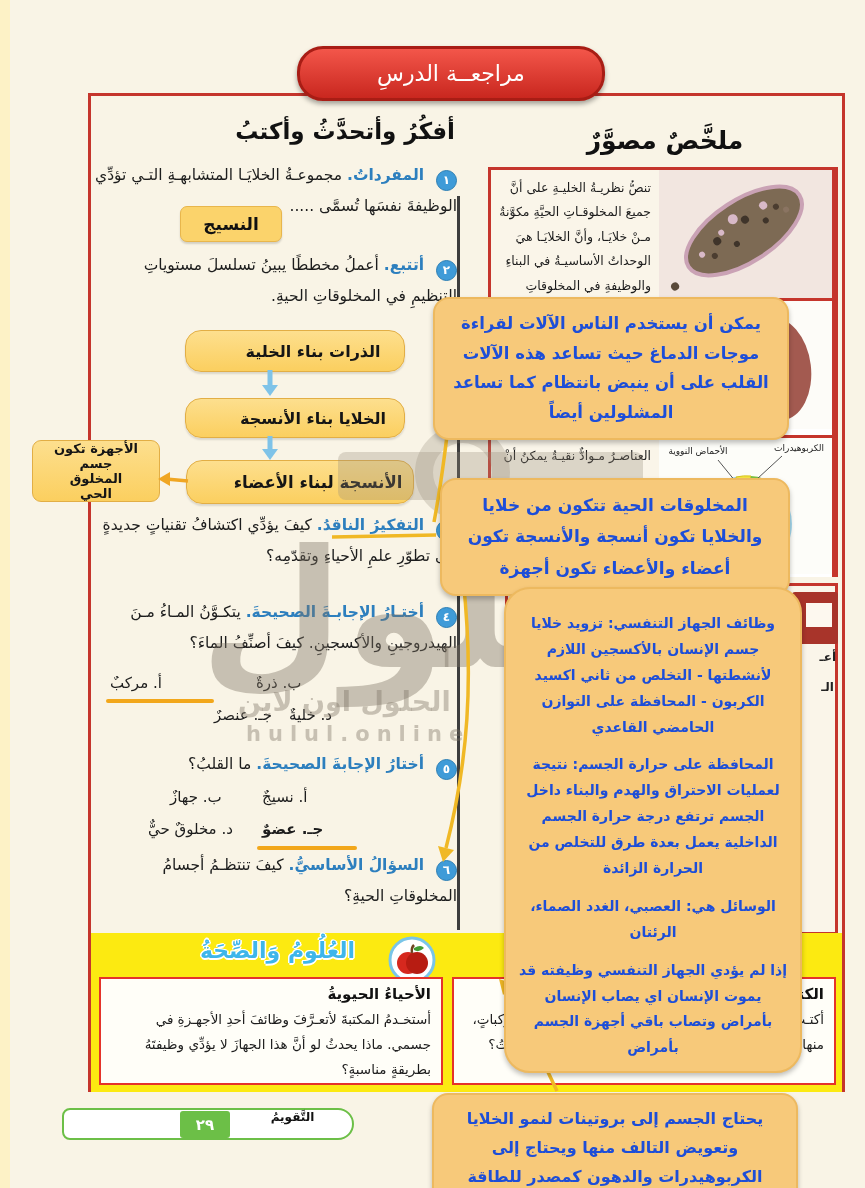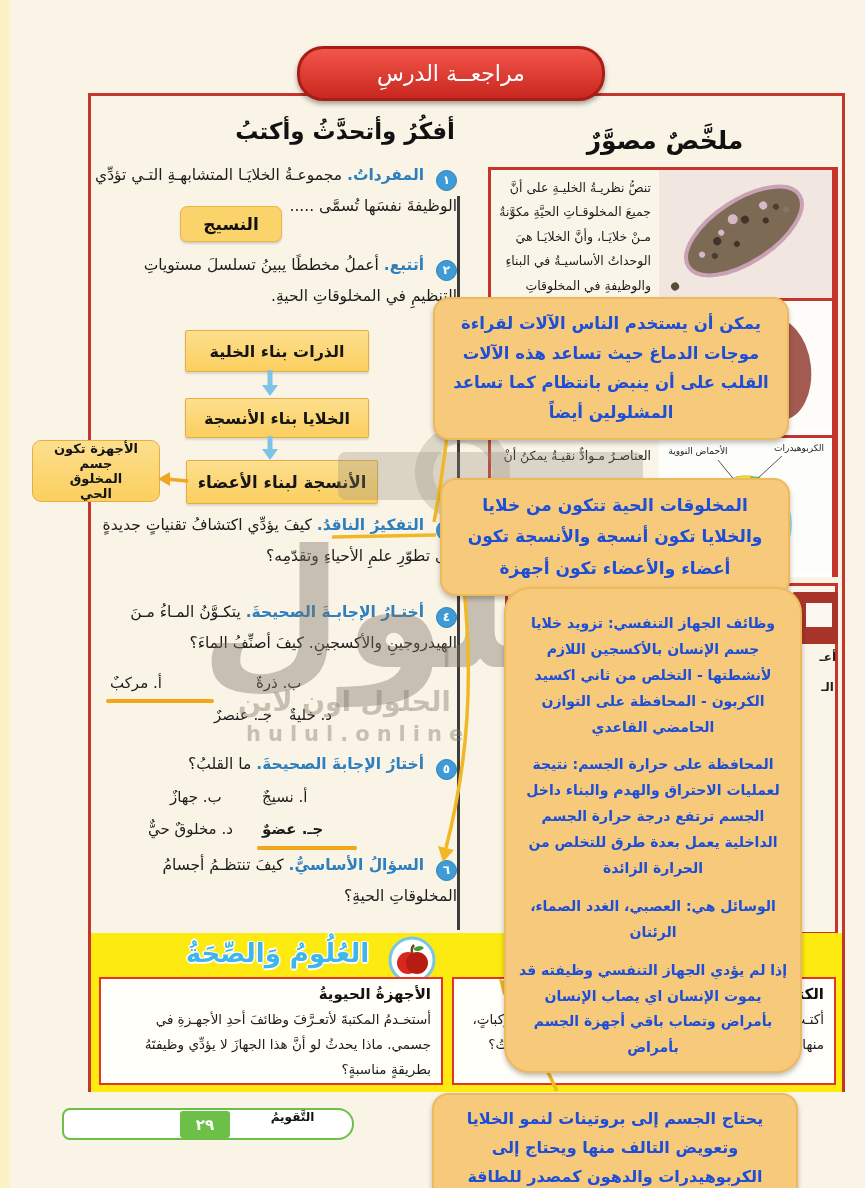--- a/index.html
+++ b/index.html
@@ -32,34 +32,34 @@
   .q{position:absolute;left:95px;width:362px;font-size:15.5px;line-height:1.95;color:#1d1d1d;text-align:right;z-index:3;}
   .qnum{display:inline-flex;width:21px;height:21px;border-radius:50%;background:#3f9bd8;color:#fff;
         font-size:12px;align-items:center;justify-content:center;margin-left:7px;vertical-align:-4px;font-weight:bold;
         border:1.5px solid #2d7fb4;box-sizing:border-box;}
   .kw{color:#2d7fbe;font-weight:bold;}
   .chip{left:180px;top:206px;width:100px;height:34px;background:#fbd36b;border:1.5px solid #e8b64c;border-radius:7px;
         display:flex;align-items:center;justify-content:center;font-weight:bold;font-size:17px;color:#111;z-index:3;box-shadow:0 2px 2px rgba(0,0,0,.15);}
   .opt{position:absolute;font-size:15px;color:#1d1d1d;white-space:nowrap;z-index:3;}
   .ans-line{position:absolute;height:4px;background:#f2a71b;border-radius:2px;z-index:3;}
   
-  .fbox{position:absolute;background:linear-gradient(#fddf8e,#fbcf5f);border:1.5px solid #e2ae45;border-radius:2px;
-        display:flex;align-items:center;justify-content:center;font-size:16px;color:#151515;z-index:3;font-weight:bold;box-shadow:0 2px 2px rgba(0,0,0,.12);}
+  .fbox{position:absolute;background:linear-gradient(#fddf8e,#fbcf5f);border:1.5px solid #e2ae45;border-radius:16px;
+        display:flex;align-items:center;justify-content:center;font-size:16px;color:#151515;z-index:3;font-weight:bold;box-shadow:0 2px 2px rgba(0,0,0,.12);padding-left:36px;}
   .fnote{position:absolute;background:linear-gradient(#fddf8e,#fbcf5f);border:1.5px solid #e2ae45;border-radius:9px;
         display:flex;align-items:center;justify-content:center;font-size:13px;font-weight:bold;color:#151515;z-index:3;text-align:center;padding:20px;box-sizing:border-box;}
   .blue-arrow{position:absolute;z-index:3;}
   
   .note{position:absolute;background:#f7c97a;border:2px solid #edb95f;border-radius:16px;color:#1d4ed8;
         font-weight:bold;text-align:center;padding:10px 12px;box-sizing:border-box;z-index:30;box-shadow:0 3px 5px rgba(0,0,0,.25);}
   .note p{margin:12px 0 12px 0;}
   .note p:last-child{margin-bottom:0;}
   .tail{position:absolute;width:0;height:0;border:11px solid transparent;border-top-color:#f7c97a;z-index:29;}
   
   .band{left:91px;top:933px;width:751px;height:159px;background:#fcea11;z-index:4;}
-  .band-title{left:160px;top:938px;width:235px;font-size:26px;font-weight:bold;color:#3eb6ea;z-index:5;text-align:center;
+  .band-title{left:160px;top:938px;width:235px;font-size:22px;font-weight:bold;color:#3eb6ea;z-index:5;text-align:center;
       text-shadow:-1.5px 0 #fff,1.5px 0 #fff,0 -1.5px #fff,0 1.5px #fff,1px 1px #fff,-1px -1px #fff;}
   .wbox{position:absolute;background:#fffef8;border:2.5px solid #e5332a;box-sizing:border-box;z-index:5;padding:4px 10px;}
   .wbox h3{margin:2px 0 4px 0;font-size:15px;color:#111;text-align:right;}
   .wbox .btxt{font-size:13.5px;line-height:1.85;text-align:right;color:#1d1d1d;}
   
   .ftab{left:62px;top:1108px;width:292px;height:32px;background:#fff;border:2.5px solid #6cbf47;border-radius:8px 16px 16px 8px;box-sizing:border-box;z-index:6;}
   .fnum{left:180px;top:1111px;width:50px;height:27px;background:#6cbf47;color:#fff;font-weight:bold;font-size:15px;
         display:flex;align-items:center;justify-content:center;border-radius:3px;z-index:7;}
   .flabel{left:240px;top:1110px;width:105px;text-align:center;font-weight:bold;font-size:12px;color:#111;z-index:7;}
   
@@ -222,21 +222,21 @@
       <circle cx="29" cy="27" r="11" fill="#b71c12"></circle>
     <path d="M24,17 Q23,12 26,9" stroke="#6d4420" stroke-width="2.5" fill="none"></path>
     <path d="M26,12 Q33,8 36,12 Q31,17 26,14 Z" fill="#3f9c35"></path>
   </svg>
   <svg class="abs" style="left:770px;top:933px;z-index:5;" width="34" height="48" viewBox="0 0 34 48">
     <path d="M6,44 Q2,30 12,22 Q24,14 20,4" stroke="#7b3fa0" stroke-width="6" fill="none" stroke-linecap="round"></path>
     <circle cx="21" cy="5" r="4" fill="#e8a33d"></circle>
   </svg>
 
   <div class="wbox" style="left:99px;top:977px;width:344px;height:108px;">
-    <h3 style="padding-left:50px;">الأجهزةُ الحيويةُ</h3>
+    <h3 style="padding-left:50px;">الأحياءُ الحيويةُ</h3>
     <div class="btxt">أستخـدمُ المكتبةَ لأتعـرَّفَ وظائفَ أحدِ الأجهـزةِ في جسمي. ماذا يحدثُ لو أنَّ هذا الجهازَ لا يؤدِّي وظيفتَهُ بطريقةٍ مناسبةٍ؟</div>
   </div>
   <div class="wbox" style="left:452px;top:977px;width:384px;height:108px;">
     <h3>الكتابةُ التفسيريةُ</h3>
     <div class="btxt">أكتـبُ فقـرةً أفسر فيها لماذا يحتـاجُ جسمُ الإنسـانِ إلى مركباتٍ، منها البروتيناتُ، والأحماضُ النوويةُ، والدهونُ، والكربوهيدراتُ؟</div>
   </div>
 
   <div class="abs ftab"></div>
   <div class="abs fnum">٢٩</div>
   <div class="abs flabel">التَّقويمُ</div>

